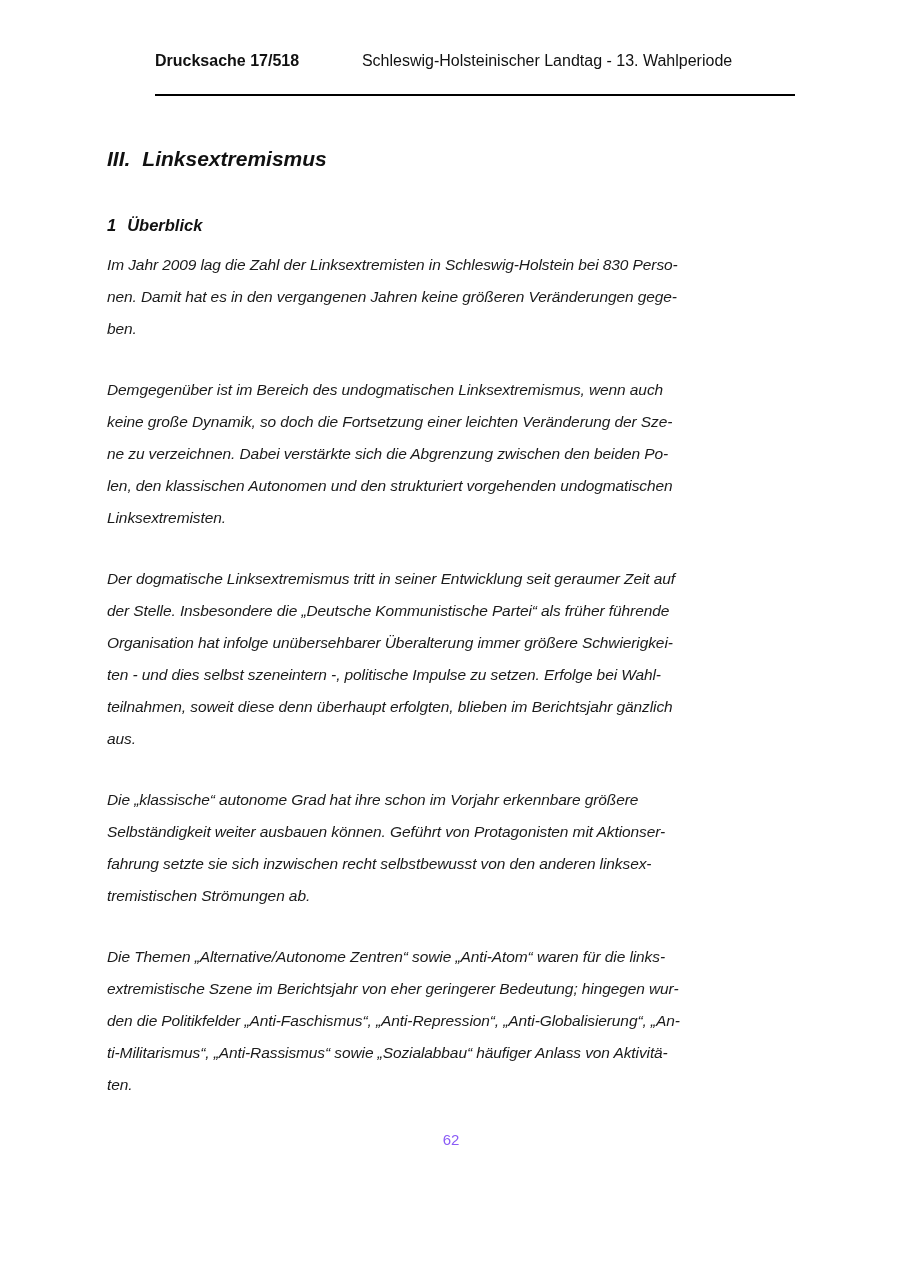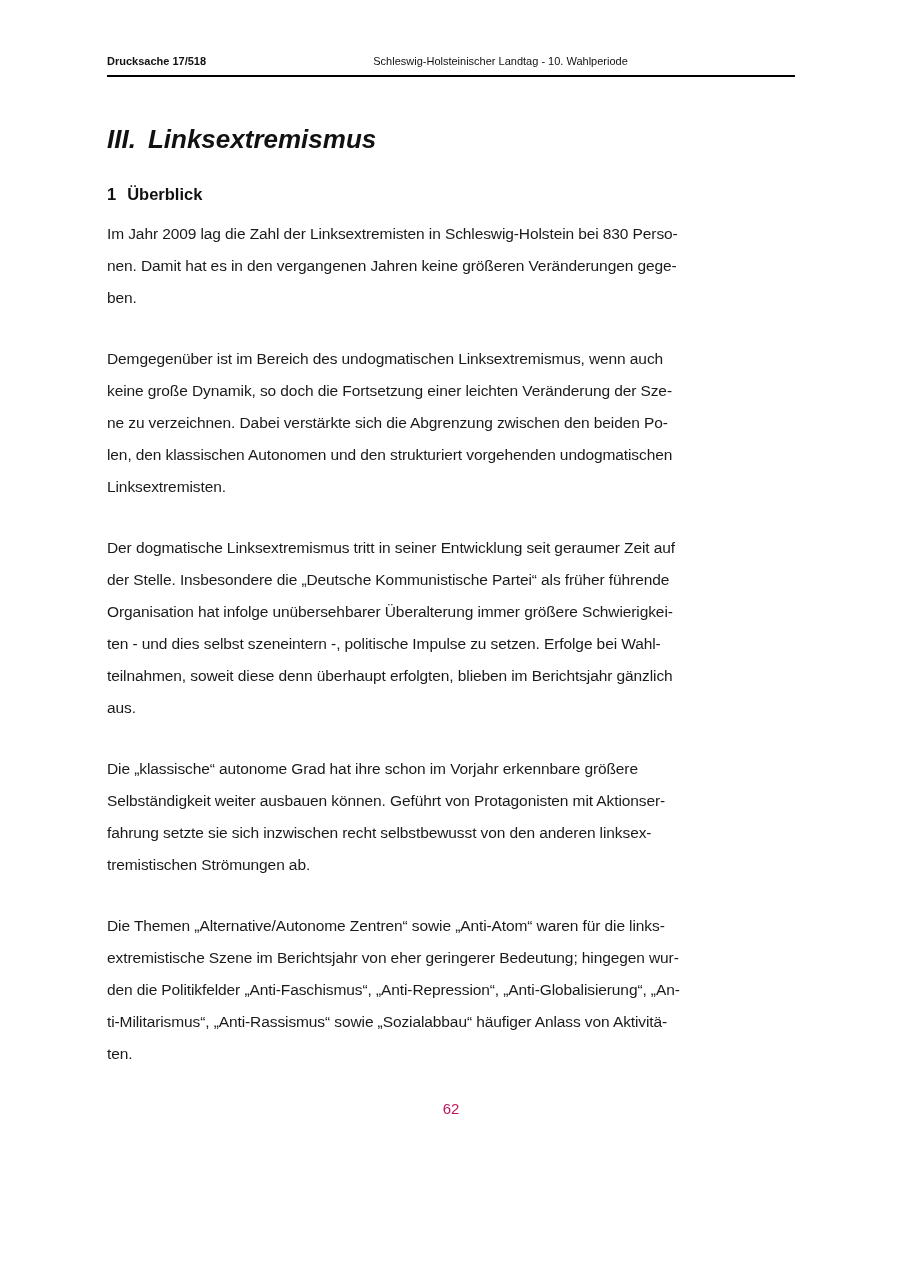--- a/index.html
+++ b/index.html
@@ -18,82 +18,85 @@
     position: absolute;
     inset: 0;
     padding: 0 105px 0 107px;
     box-sizing: border-box;
     overflow: hidden;
   }
   .doc-header {
     display: flex;
     align-items: flex-end;
     padding-top: 51px;
-    padding-bottom: 4px;
+    padding-bottom: 23px;
     border-bottom: 2px solid #000000;
-    font-size: 11px;
+    font-size: 16px;
     line-height: 20px;
     color: #111111;
+    margin-left: 48px;
   }
   .doc-number {
     font-weight: bold;
     white-space: nowrap;
   }
   .doc-title {
     flex: 1;
     text-align: center;
     white-space: nowrap;
   }
   h1.chapter {
     margin: 50px 0 0 0;
-    font-size: 26px;
+    font-size: 21px;
     line-height: 25px;
     font-weight: bold;
     font-style: italic;
     color: #111111;
   }
   h1.chapter .heading-num {
     display: inline-block;
     margin-right: 12px;
   }
   h2.section {
-    margin: 32px 0 13px 0;
+    margin: 44px 0 13px 0;
     font-size: 16.5px;
     line-height: 21px;
     font-weight: bold;
+    font-style: italic;
     color: #111111;
   }
   h2.section .heading-num {
     display: inline-block;
     margin-right: 11px;
   }
   .body-text p {
     margin: 0 0 29px 0;
     font-size: 15.5px;
     line-height: 32px;
     letter-spacing: -0.1px;
     white-space: pre;
     color: #1a1a1a;
+    font-style: italic;
   }
   .page-footer {
     margin-top: 4px;
     text-align: center;
     font-size: 15px;
     line-height: 20px;
-    color: #be185d;
+    color: #8b5cf6;
   }
 </style>
 </head>
 <body>
 
 <div class="page">
 
   <div class="doc-header">
     <span class="doc-number">Drucksache 17/518</span>
-    <span class="doc-title">Schleswig-Holsteinischer Landtag - 10. Wahlperiode</span>
+    <span class="doc-title">Schleswig-Holsteinischer Landtag - 13. Wahlperiode</span>
   </div>
 
   <h1 class="chapter">
     <span class="heading-num">III.</span><span>Linksextremismus</span>
   </h1>
 
   <h2 class="section">
     <span class="heading-num">1</span><span>Überblick</span>
   </h2>
 

